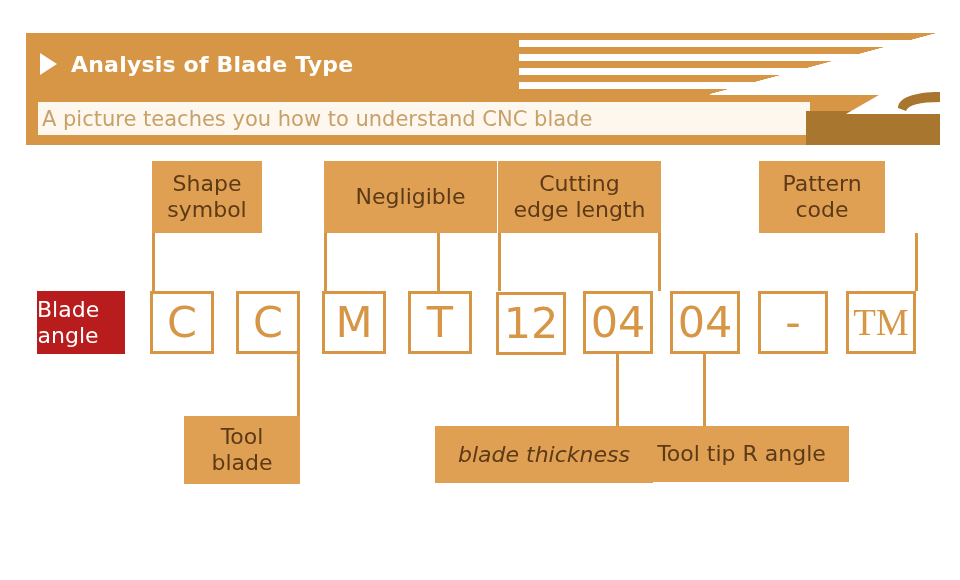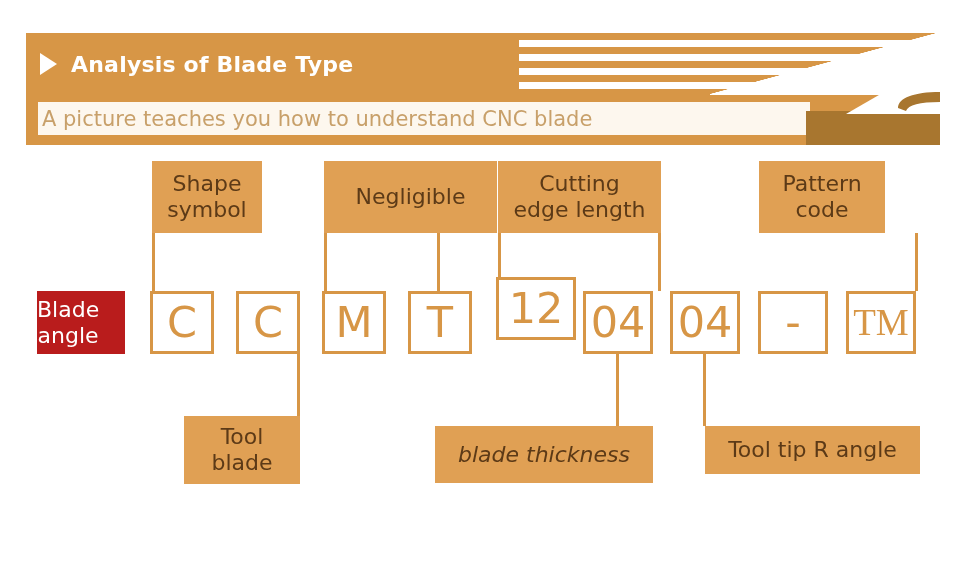--- a/index.html
+++ b/index.html
@@ -268,21 +268,21 @@
   </div>
   <div class="code-box" style="left:236px; top:291px; width:64px; height:63px;">
     <span>C</span>
   </div>
   <div class="code-box" style="left:322px; top:291px; width:64px; height:63px;">
     <span>M</span>
   </div>
   <div class="code-box" style="left:408px; top:291px; width:64px; height:63px;">
     <span>T</span>
   </div>
-  <div class="code-box" style="left:496px; top:277px; width:80px; height:63px;">
+  <div class="code-box" style="left:496px; top:292px; width:70px; height:63px;">
     <span>12</span>
   </div>
   <div class="code-box" style="left:583px; top:291px; width:70px; height:63px;">
     <span>04</span>
   </div>
   <div class="code-box" style="left:670px; top:291px; width:70px; height:63px;">
     <span>04</span>
   </div>
   <div class="code-box" style="left:758px; top:291px; width:70px; height:63px;">
     <span>-</span>
@@ -301,17 +301,17 @@
     <div>
       <div>Tool</div>
       <div>blade</div>
     </div>
   </div>
 
   <div class="tag" style="left:435px; top:426px; width:218px; height:57px;font-style:italic;">
     <span>blade thickness</span>
   </div>
 
-  <div class="tag" style="left:705px; top:426px; width:215px; height:48px;">
+  <div class="tag" style="left:634px; top:426px; width:215px; height:56px;">
     <span>Tool tip R angle</span>
   </div>
 
 </div>
 
 </body></html>

